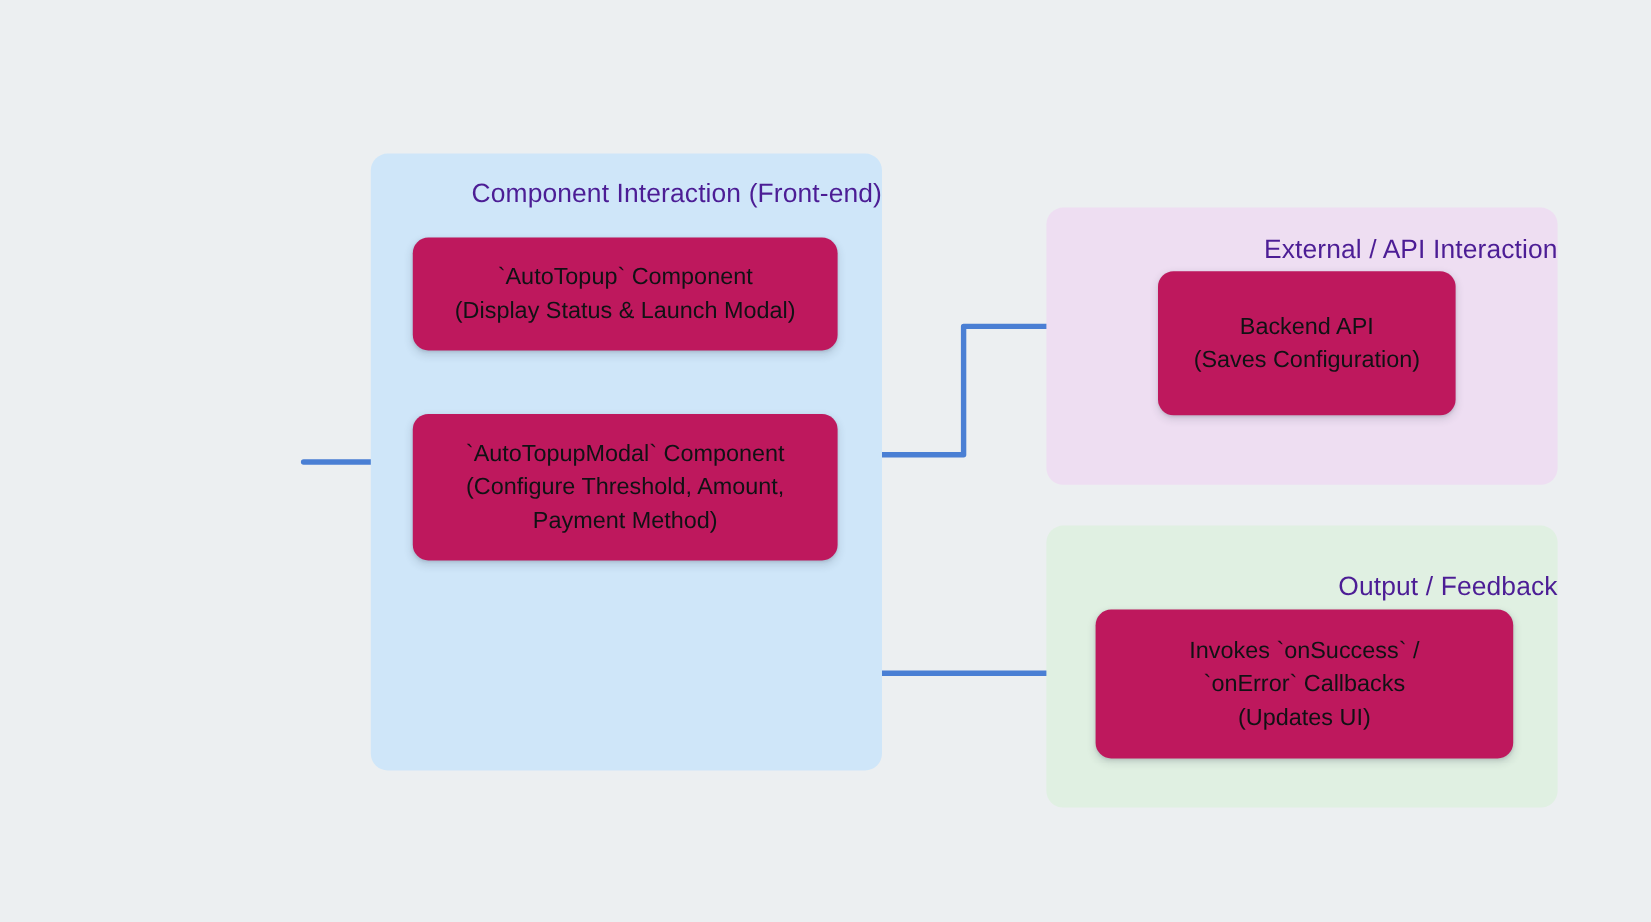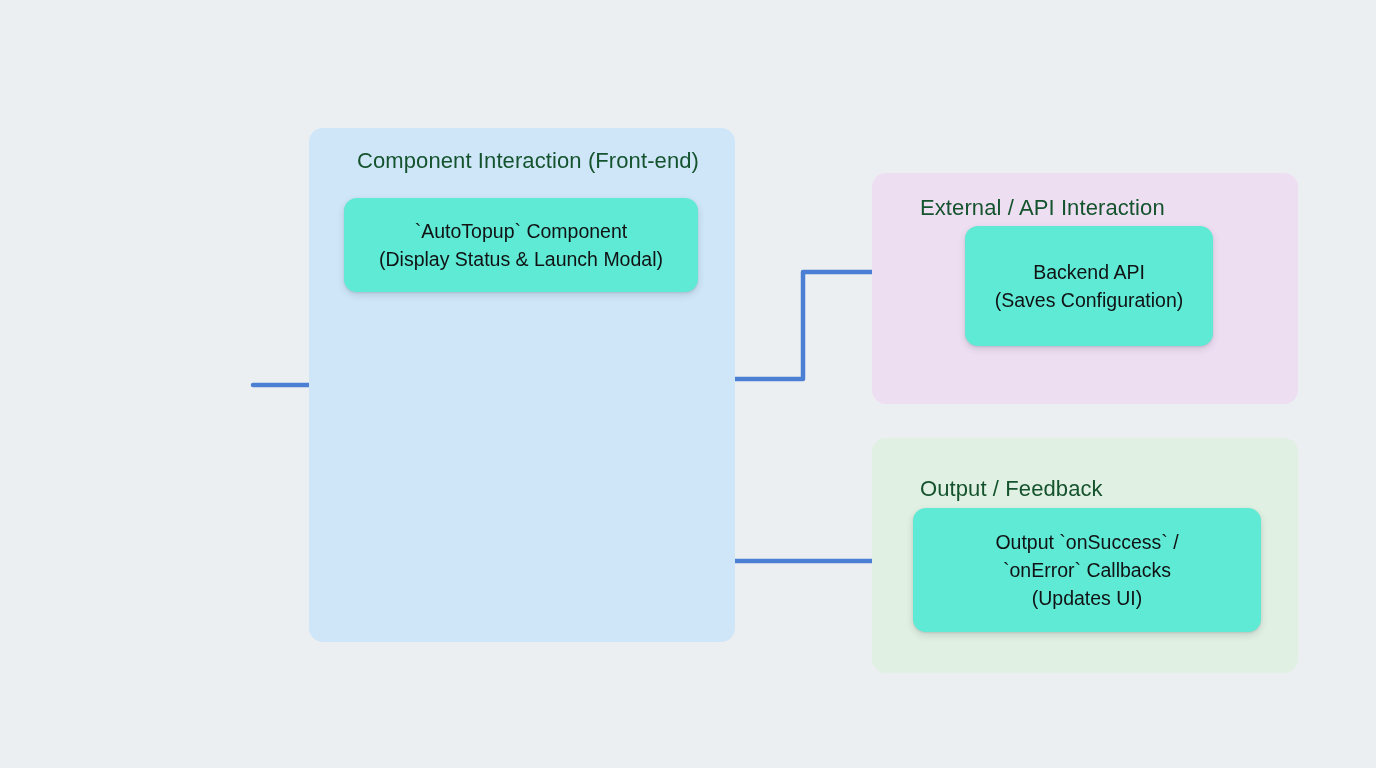--- a/index.html
+++ b/index.html
@@ -22,23 +22,23 @@
   
   .cluster {
     position: absolute;
     border-radius: 14px;
     box-sizing: border-box;
   }
   .cluster-title {
     position: absolute;
     left: 0;
     right: 0;
-    text-align: left;
+    text-align: right;
     font-size: 22px;
-    color: #14532d;
+    color: #4c1d95;
     letter-spacing: 0.1px;
     white-space: nowrap;
     padding-left: 48px;
   }
 
   #cluster-frontend {
     left: 309px;
     top: 128px;
     width: 426px;
     height: 514px;
@@ -71,21 +71,21 @@
     left: 0;
     top: 0;
     width: 1376px;
     height: 768px;
     pointer-events: none;
   }
 
   
   .node {
     position: absolute;
-    background: #5eead4;
+    background: #be185d;
     border-radius: 13px;
     box-shadow: 0 3px 7px rgba(40, 50, 70, 0.16),
                 0 1px 2px rgba(40, 50, 70, 0.10);
     display: flex;
     align-items: center;
     justify-content: center;
     text-align: center;
     box-sizing: border-box;
     color: #101214;
     font-size: 19.5px;
@@ -125,22 +125,25 @@
   </div>
 
   <div class="cluster" id="cluster-output">
     <div class="cluster-title">Output / Feedback</div>
   </div>
 
 
   <div class="node" id="node-autotopup">`AutoTopup` Component
 (Display Status &amp; Launch Modal)</div>
 
+  <div class="node" id="node-modal">`AutoTopupModal` Component
+(Configure Threshold, Amount,
+Payment Method)</div>
 
 
   <div class="node" id="node-backend">Backend API
 (Saves Configuration)</div>
 
-  <div class="node" id="node-callbacks">Output `onSuccess` /
+  <div class="node" id="node-callbacks">Invokes `onSuccess` /
 `onError` Callbacks
 (Updates UI)</div>
 
 </div>
 
 </body></html>

